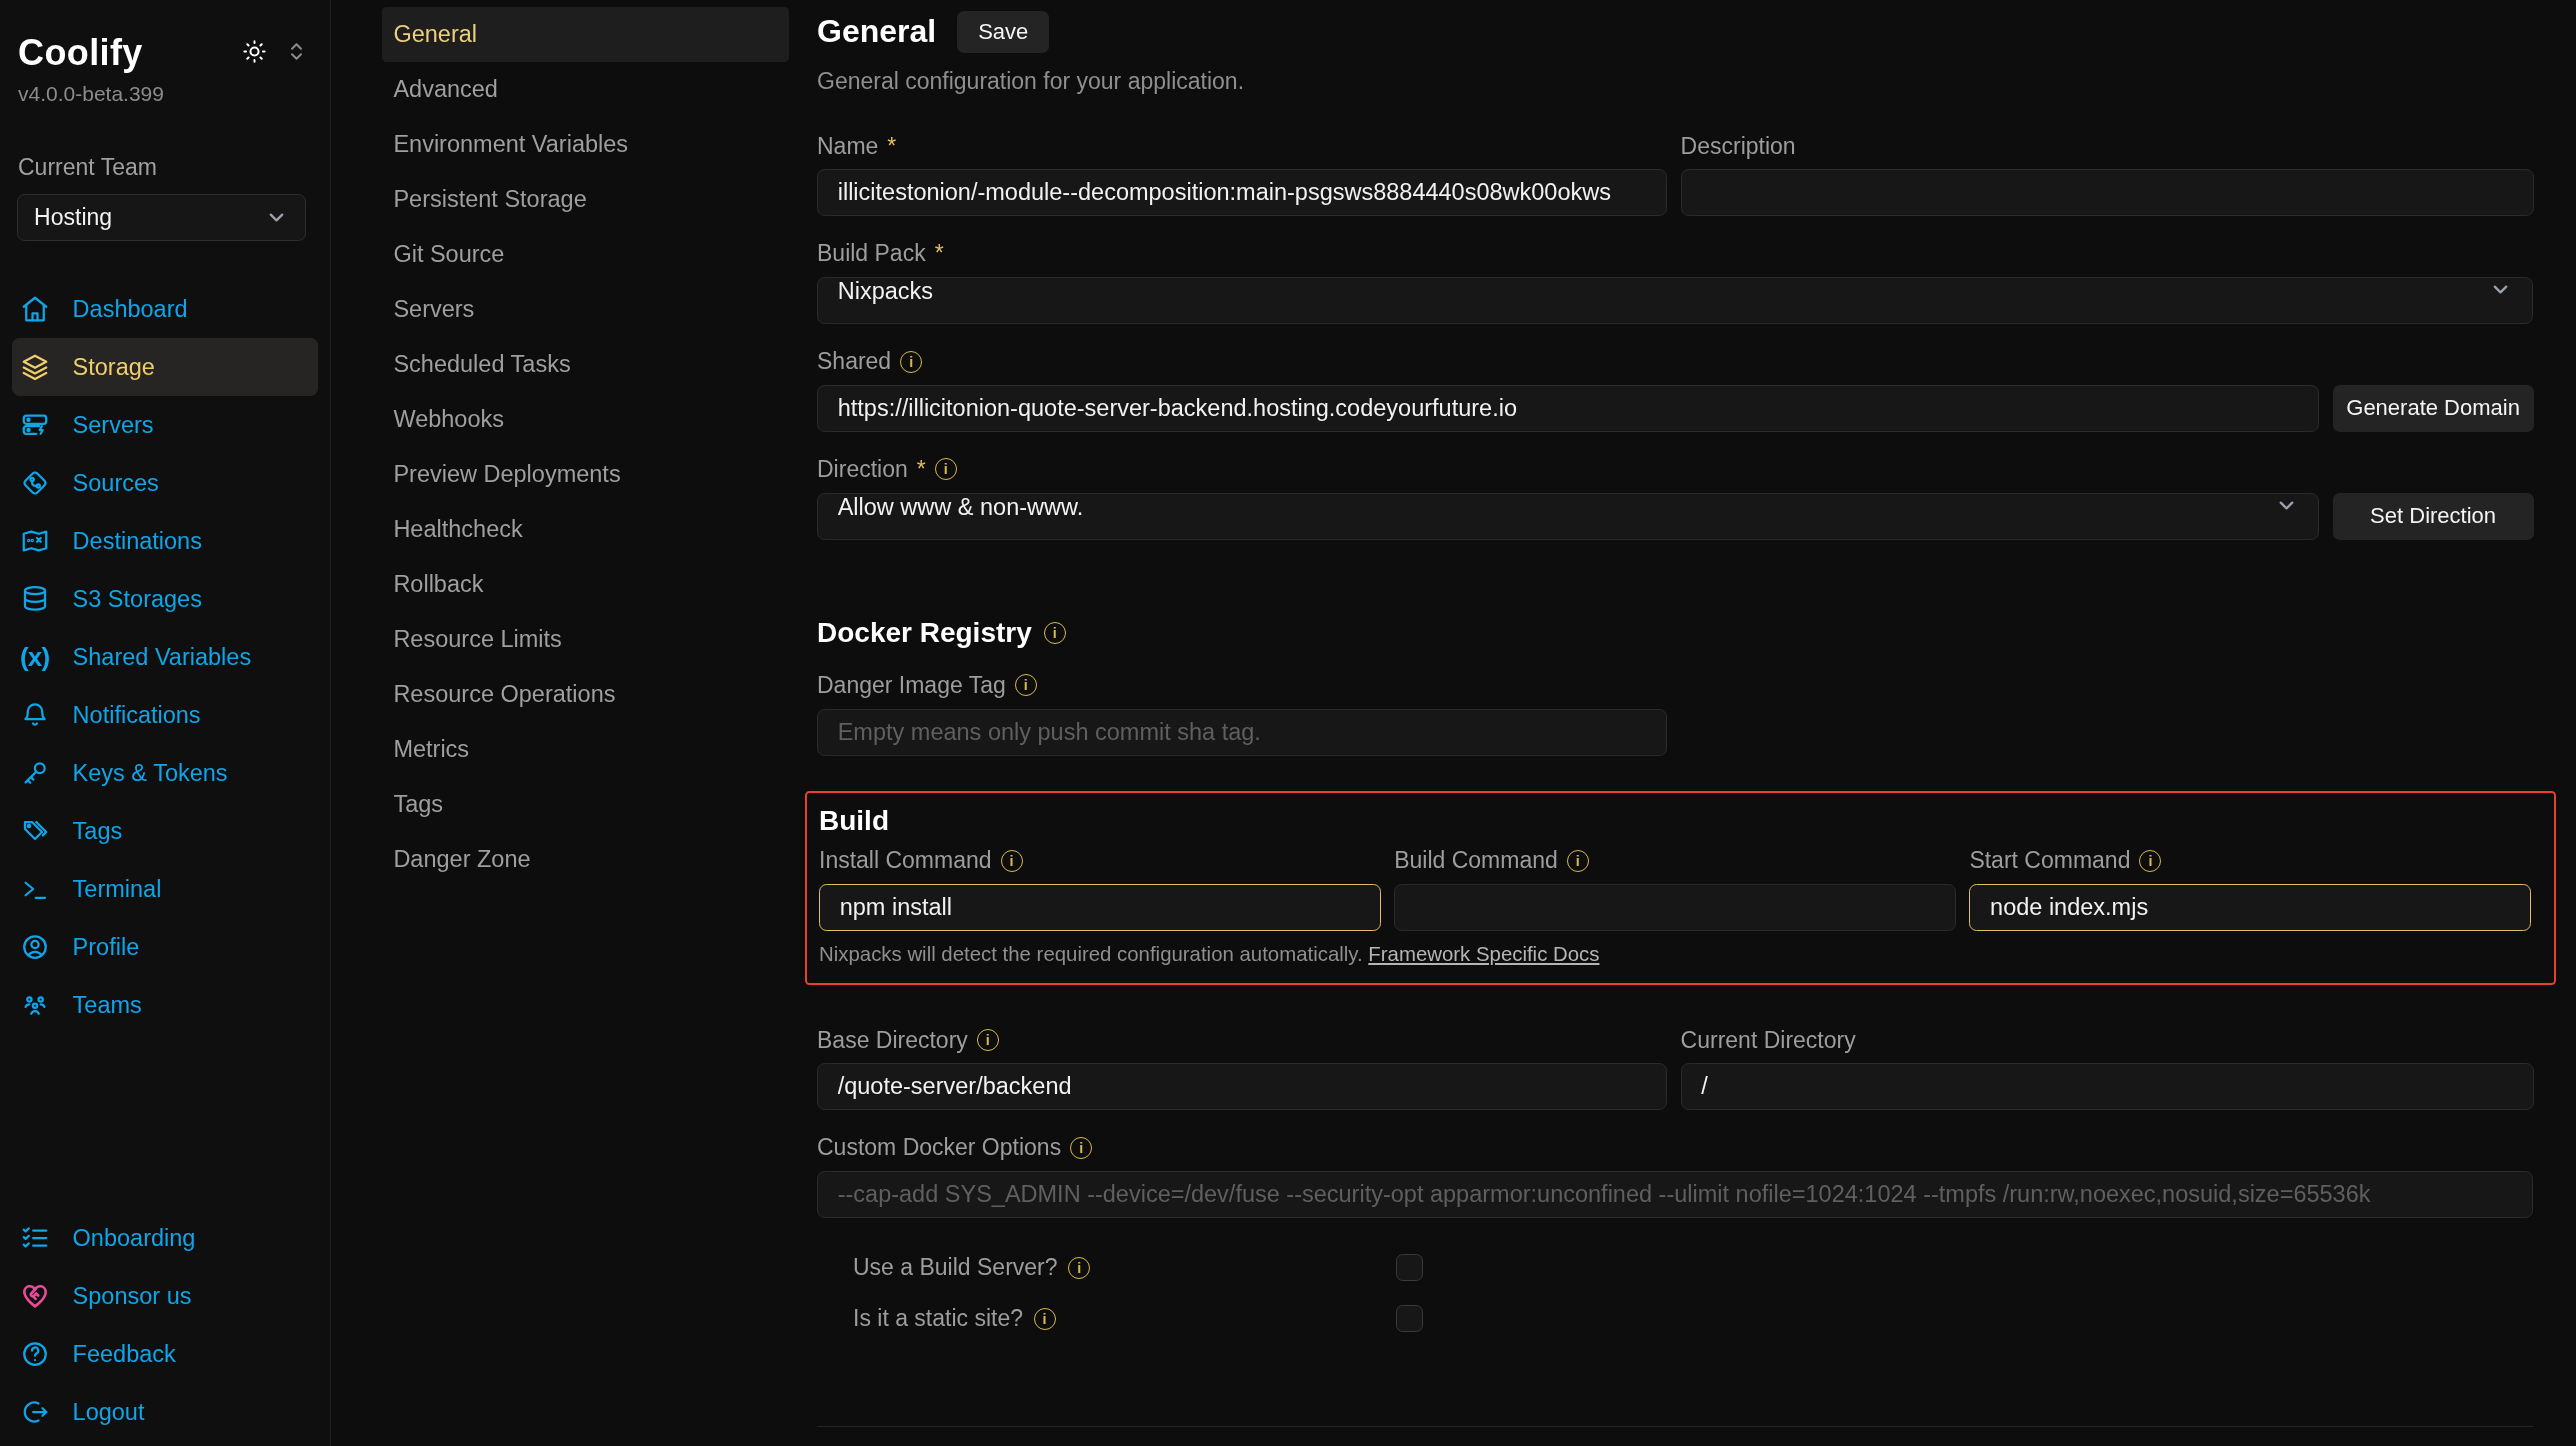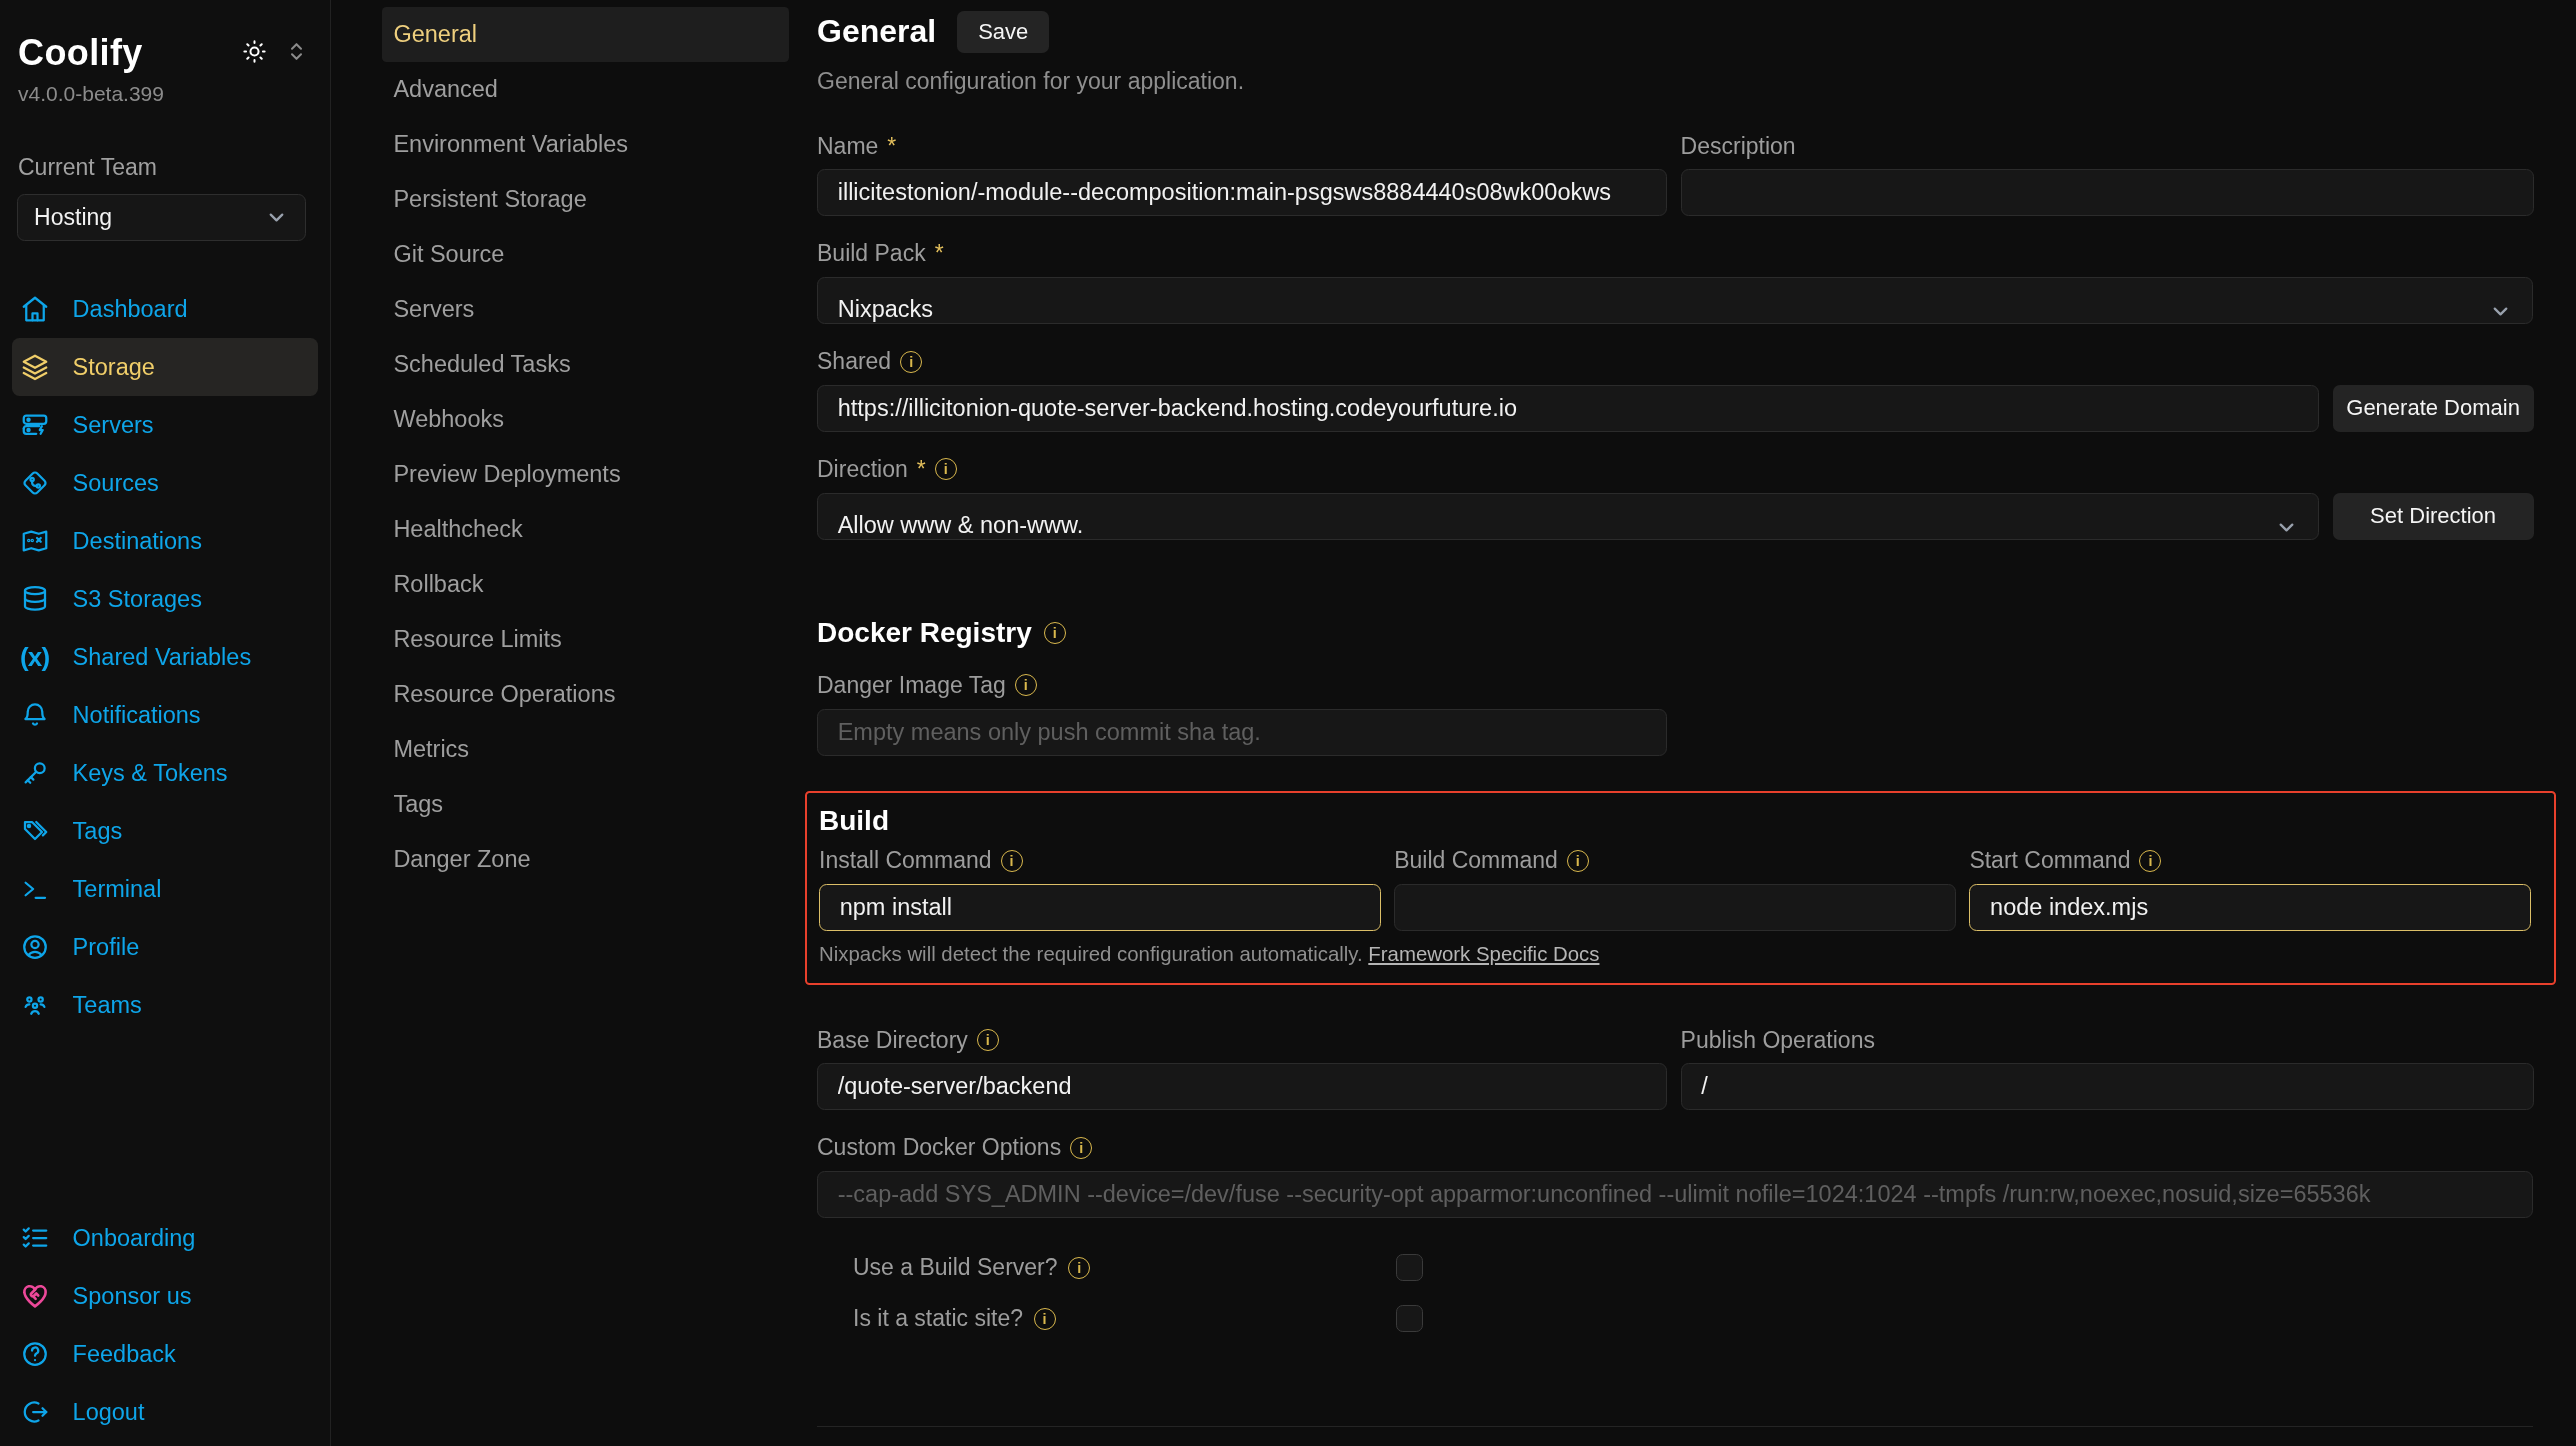--- a/index.html
+++ b/index.html
@@ -51,21 +51,21 @@
   .f-label { font-size:23px; color:#9d9d9d; }
   .req { color:#e3bf5c; font-size:23px; }
   .info-icon { width:22px; height:22px; border:1.5px solid #d9b84d; border-radius:50%;
     color:#d9b84d; font-size:14.4px; display:flex; align-items:center; justify-content:center;
     font-weight:700; cursor:pointer; flex:none; }
   .info-icon::after { content:"i"; }
 
   input.inp, .selectbox { width:100%; height:47px; background:#171717; border:1.5px solid #2b2b2b;
     border-radius:7.6px; padding:0 19.7px; font-size:23.5px; color:#f2f2f2; font-family:inherit; outline:none; }
   input.inp::placeholder { color:#5f5f5f; }
-  .selectbox { display:flex; align-items:flex-end; justify-content:space-between; cursor:pointer; }
+  .selectbox { display:flex; align-items:flex-start; justify-content:space-between; cursor:pointer; }
   .inp.hl { border-color:#dcbf68; }
 
   .grid-2 { display:grid; grid-template-columns:850px 853px; column-gap:13.6px; }
   .grid-dom { display:grid; grid-template-columns:1502px 201px; column-gap:13.6px; align-items:end; }
   .btn-cell { height:47px; }
   .mt-field { margin-top:24px; }
   .section-h { font-size:28px; font-weight:700; color:#ffffff; display:flex; align-items:center; gap:12px; }
 
   .build-box { margin:35px -23px 0 -12px; border:2.3px solid #e8402c; border-radius:4.5px;
     padding:12px 23px 16.6px 12px; }
@@ -417,21 +417,21 @@
   <div class="grid-2" style="margin-top:42px">
     <div>
       <div class="lbl-row">
         <span class="f-label">Base Directory</span>
         <span class="info-icon"></span>
       </div>
       <input class="inp" value="/quote-server/backend" style="">
     </div>
     <div>
       <div class="lbl-row">
-        <span class="f-label">Publish Operations</span>
+        <span class="f-label">Current Directory</span>
       </div>
       <input class="inp" value="/" style="">
     </div>
   </div>
 
   <div class="mt-field">
     <div class="lbl-row">
       <span class="f-label">Custom Docker Options</span>
       <span class="info-icon"></span>
     </div>

